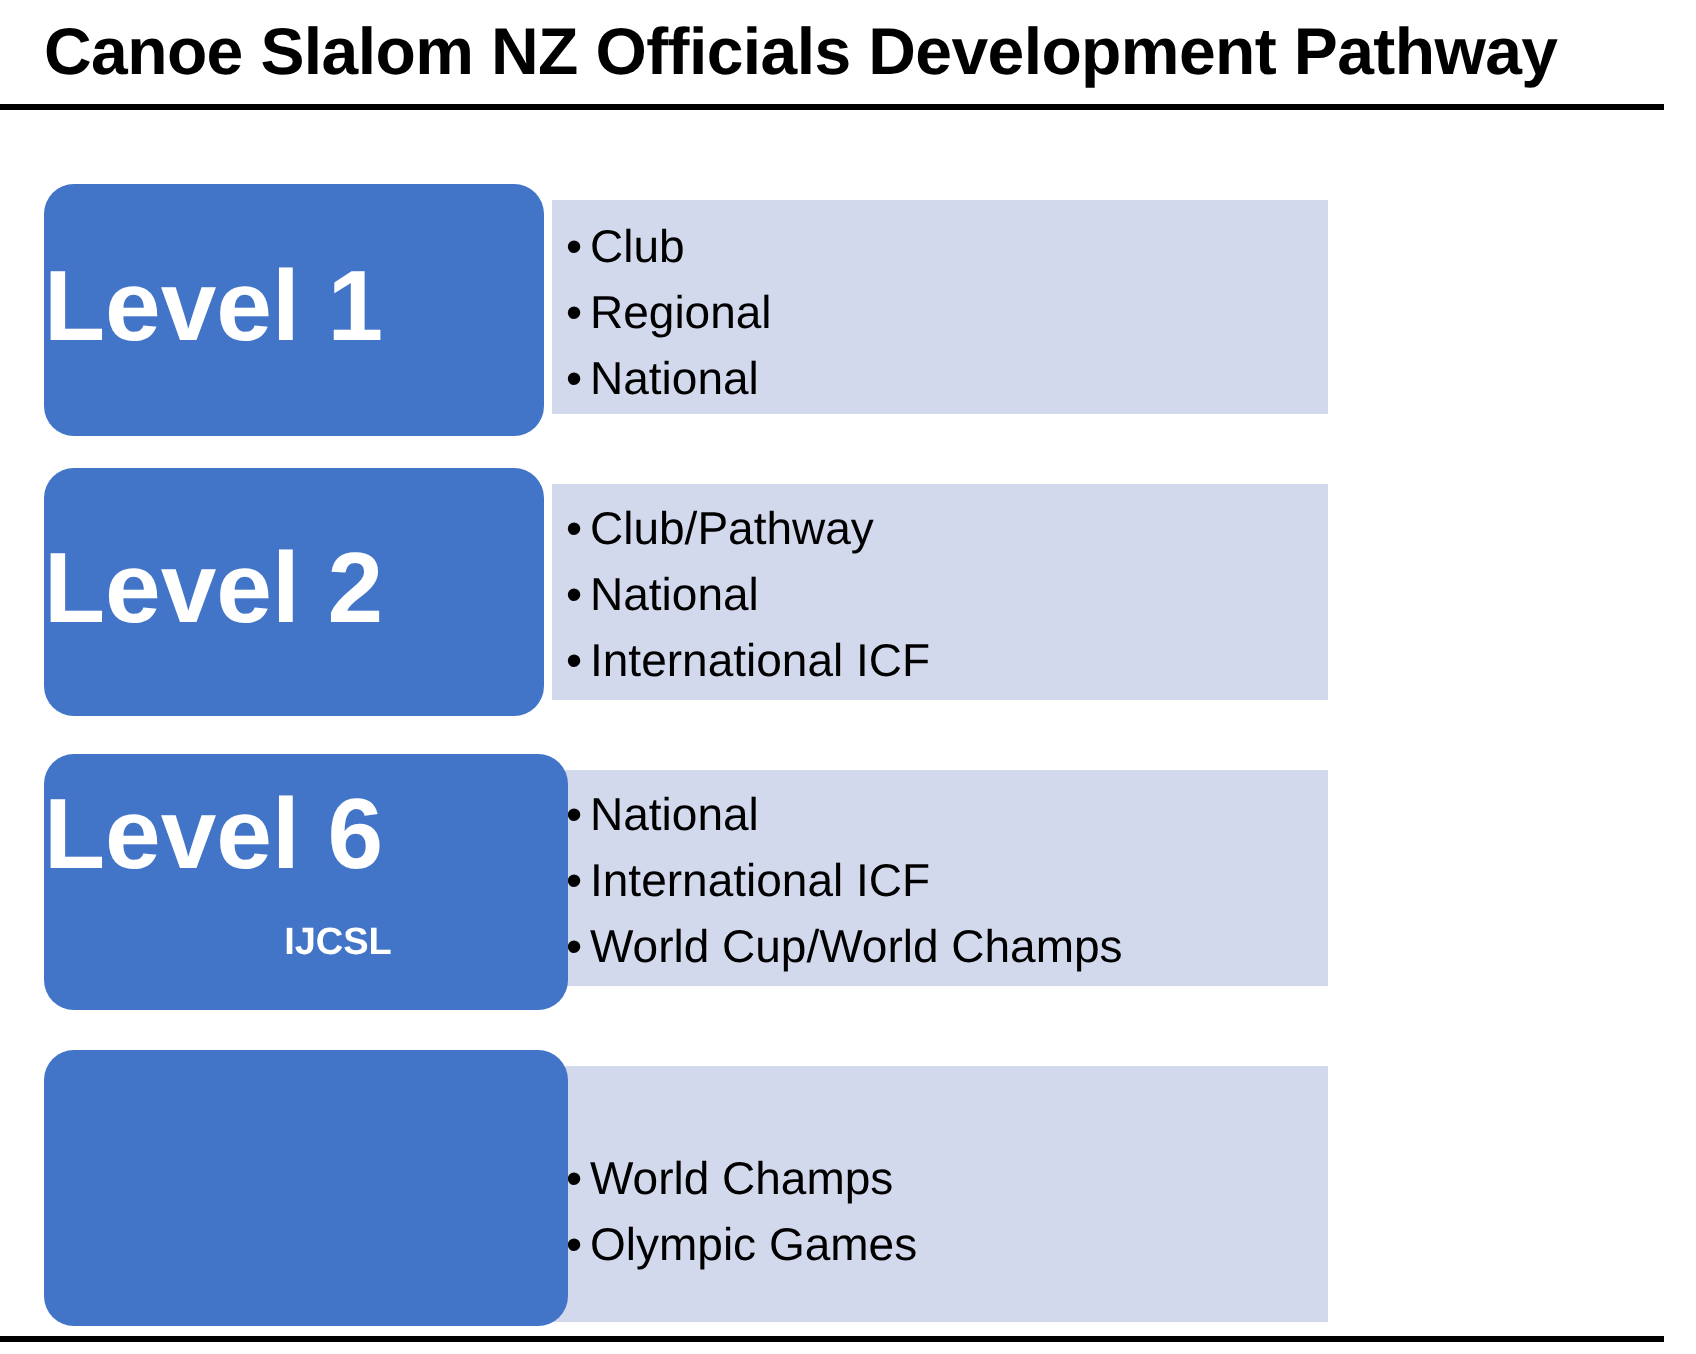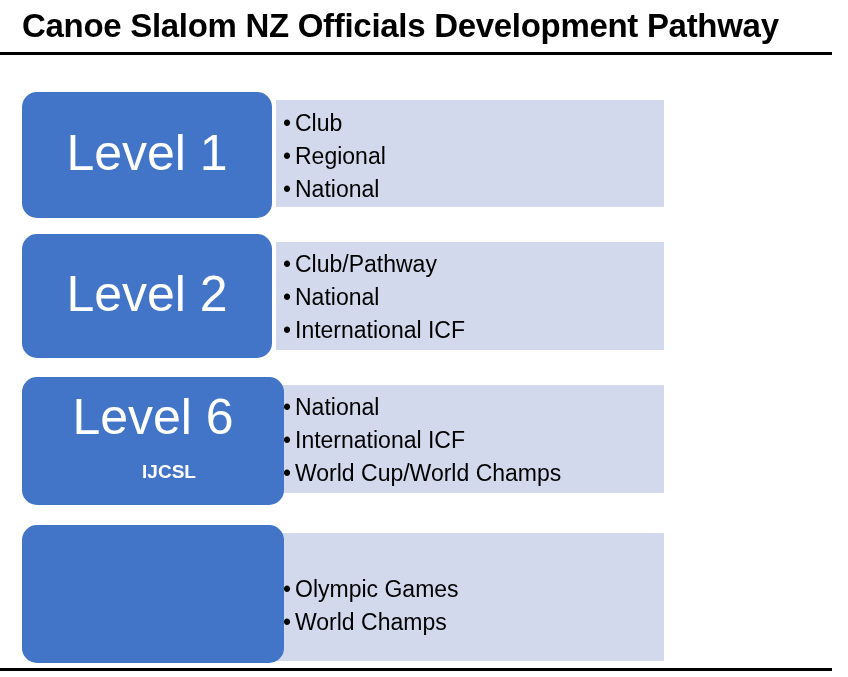--- a/index.html
+++ b/index.html
@@ -82,25 +82,25 @@
   
   .level-box {
     position: absolute;
     background: #4274c8;
     border-radius: 15px;
   }
   .level-title {
     position: absolute;
     left: 0;
     width: 100%;
-    text-align: center;
+    text-align: left;
     color: #ffffff;
     font-size: 50px;
     line-height: 56px;
-    font-weight: normal;
+    font-weight: bold;
     white-space: nowrap;
   }
   .level-sub {
     position: absolute;
     left: 0;
     width: 100%;
     text-align: center;
     color: #ffffff;
     font-size: 19px;
     line-height: 22px;
@@ -185,21 +185,21 @@
       <div class="level-sub" style="top:84px;">IJCSL</div>
     </div>
   </div>
 
   <div class="row">
     <div class="arrow" style="left:276px; top:533px; width:388px; height:128px;">
       <div class="arrow-body" style="width:322px;"></div>
       <div class="arrow-head" style="left:322px; width:66px;"></div>
     </div>
     <ul class="bullets" style="left:283px; top:573px;">
+      <li><span class="bullet-dot">•</span><span>World Champs</span></li>
       <li><span class="bullet-dot">•</span><span>Olympic Games</span></li>
-      <li><span class="bullet-dot">•</span><span>World Champs</span></li>
     </ul>
     <div class="level-box" style="left:22px; top:525px; width:262px; height:138px;">
     </div>
   </div>
 
   <div id="bottom-rule"></div>
 </div>
 
 </body></html>

